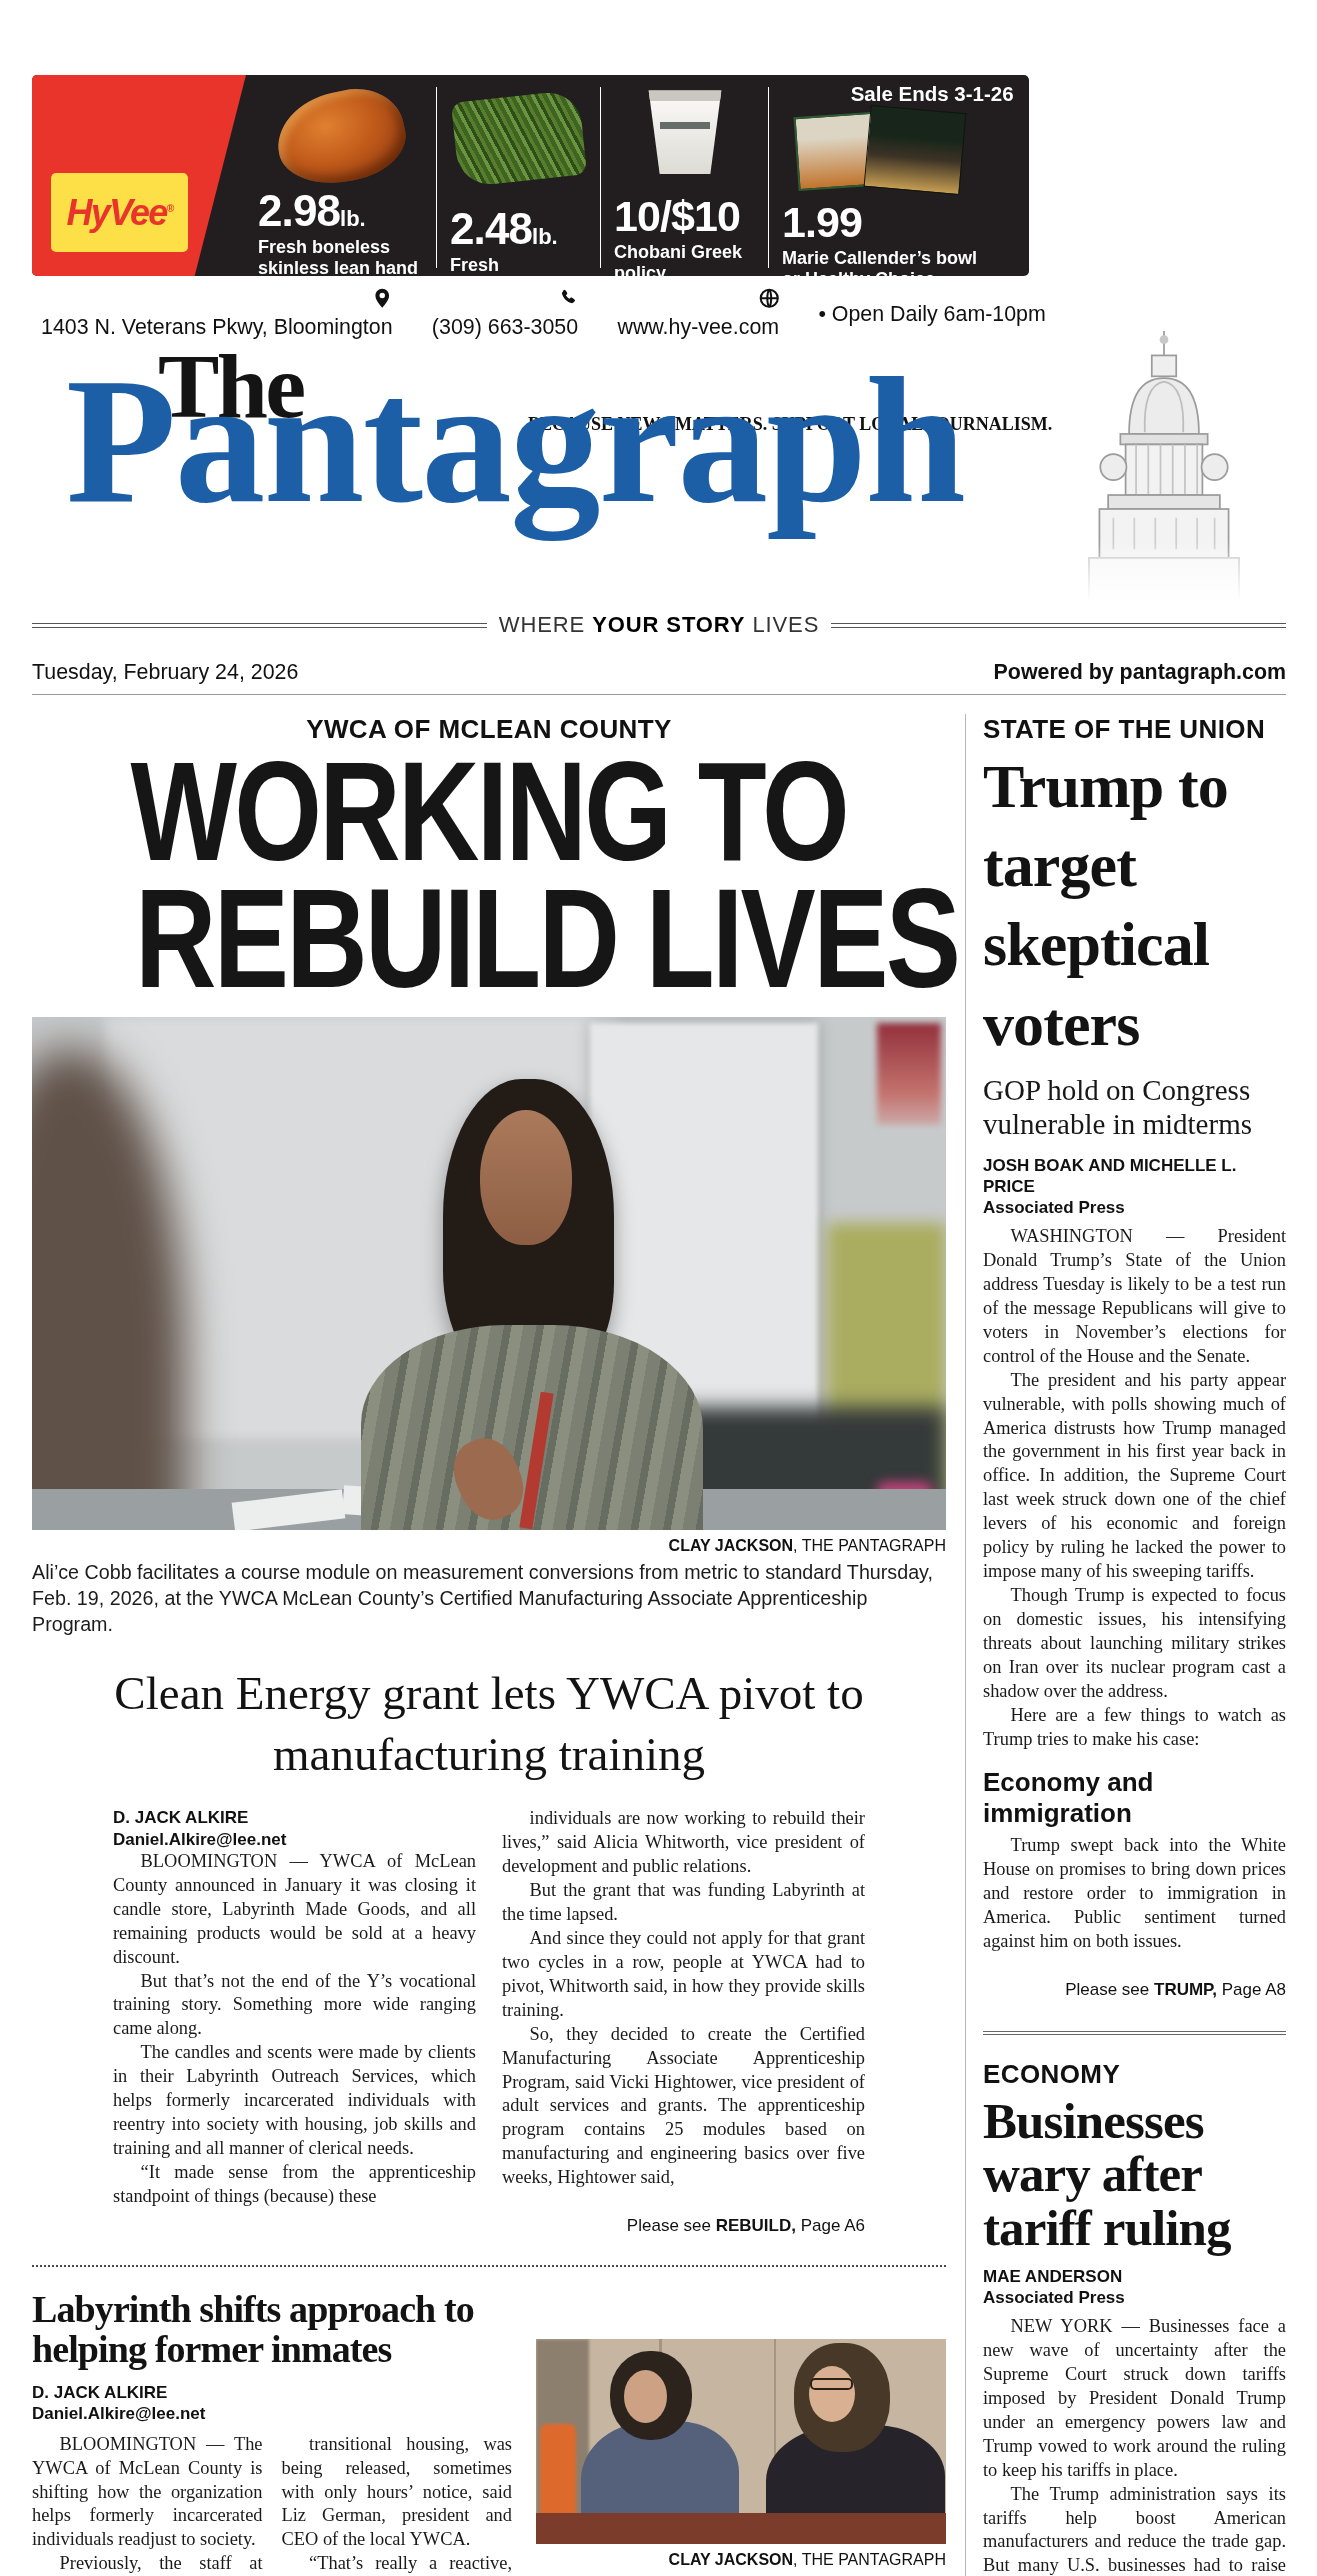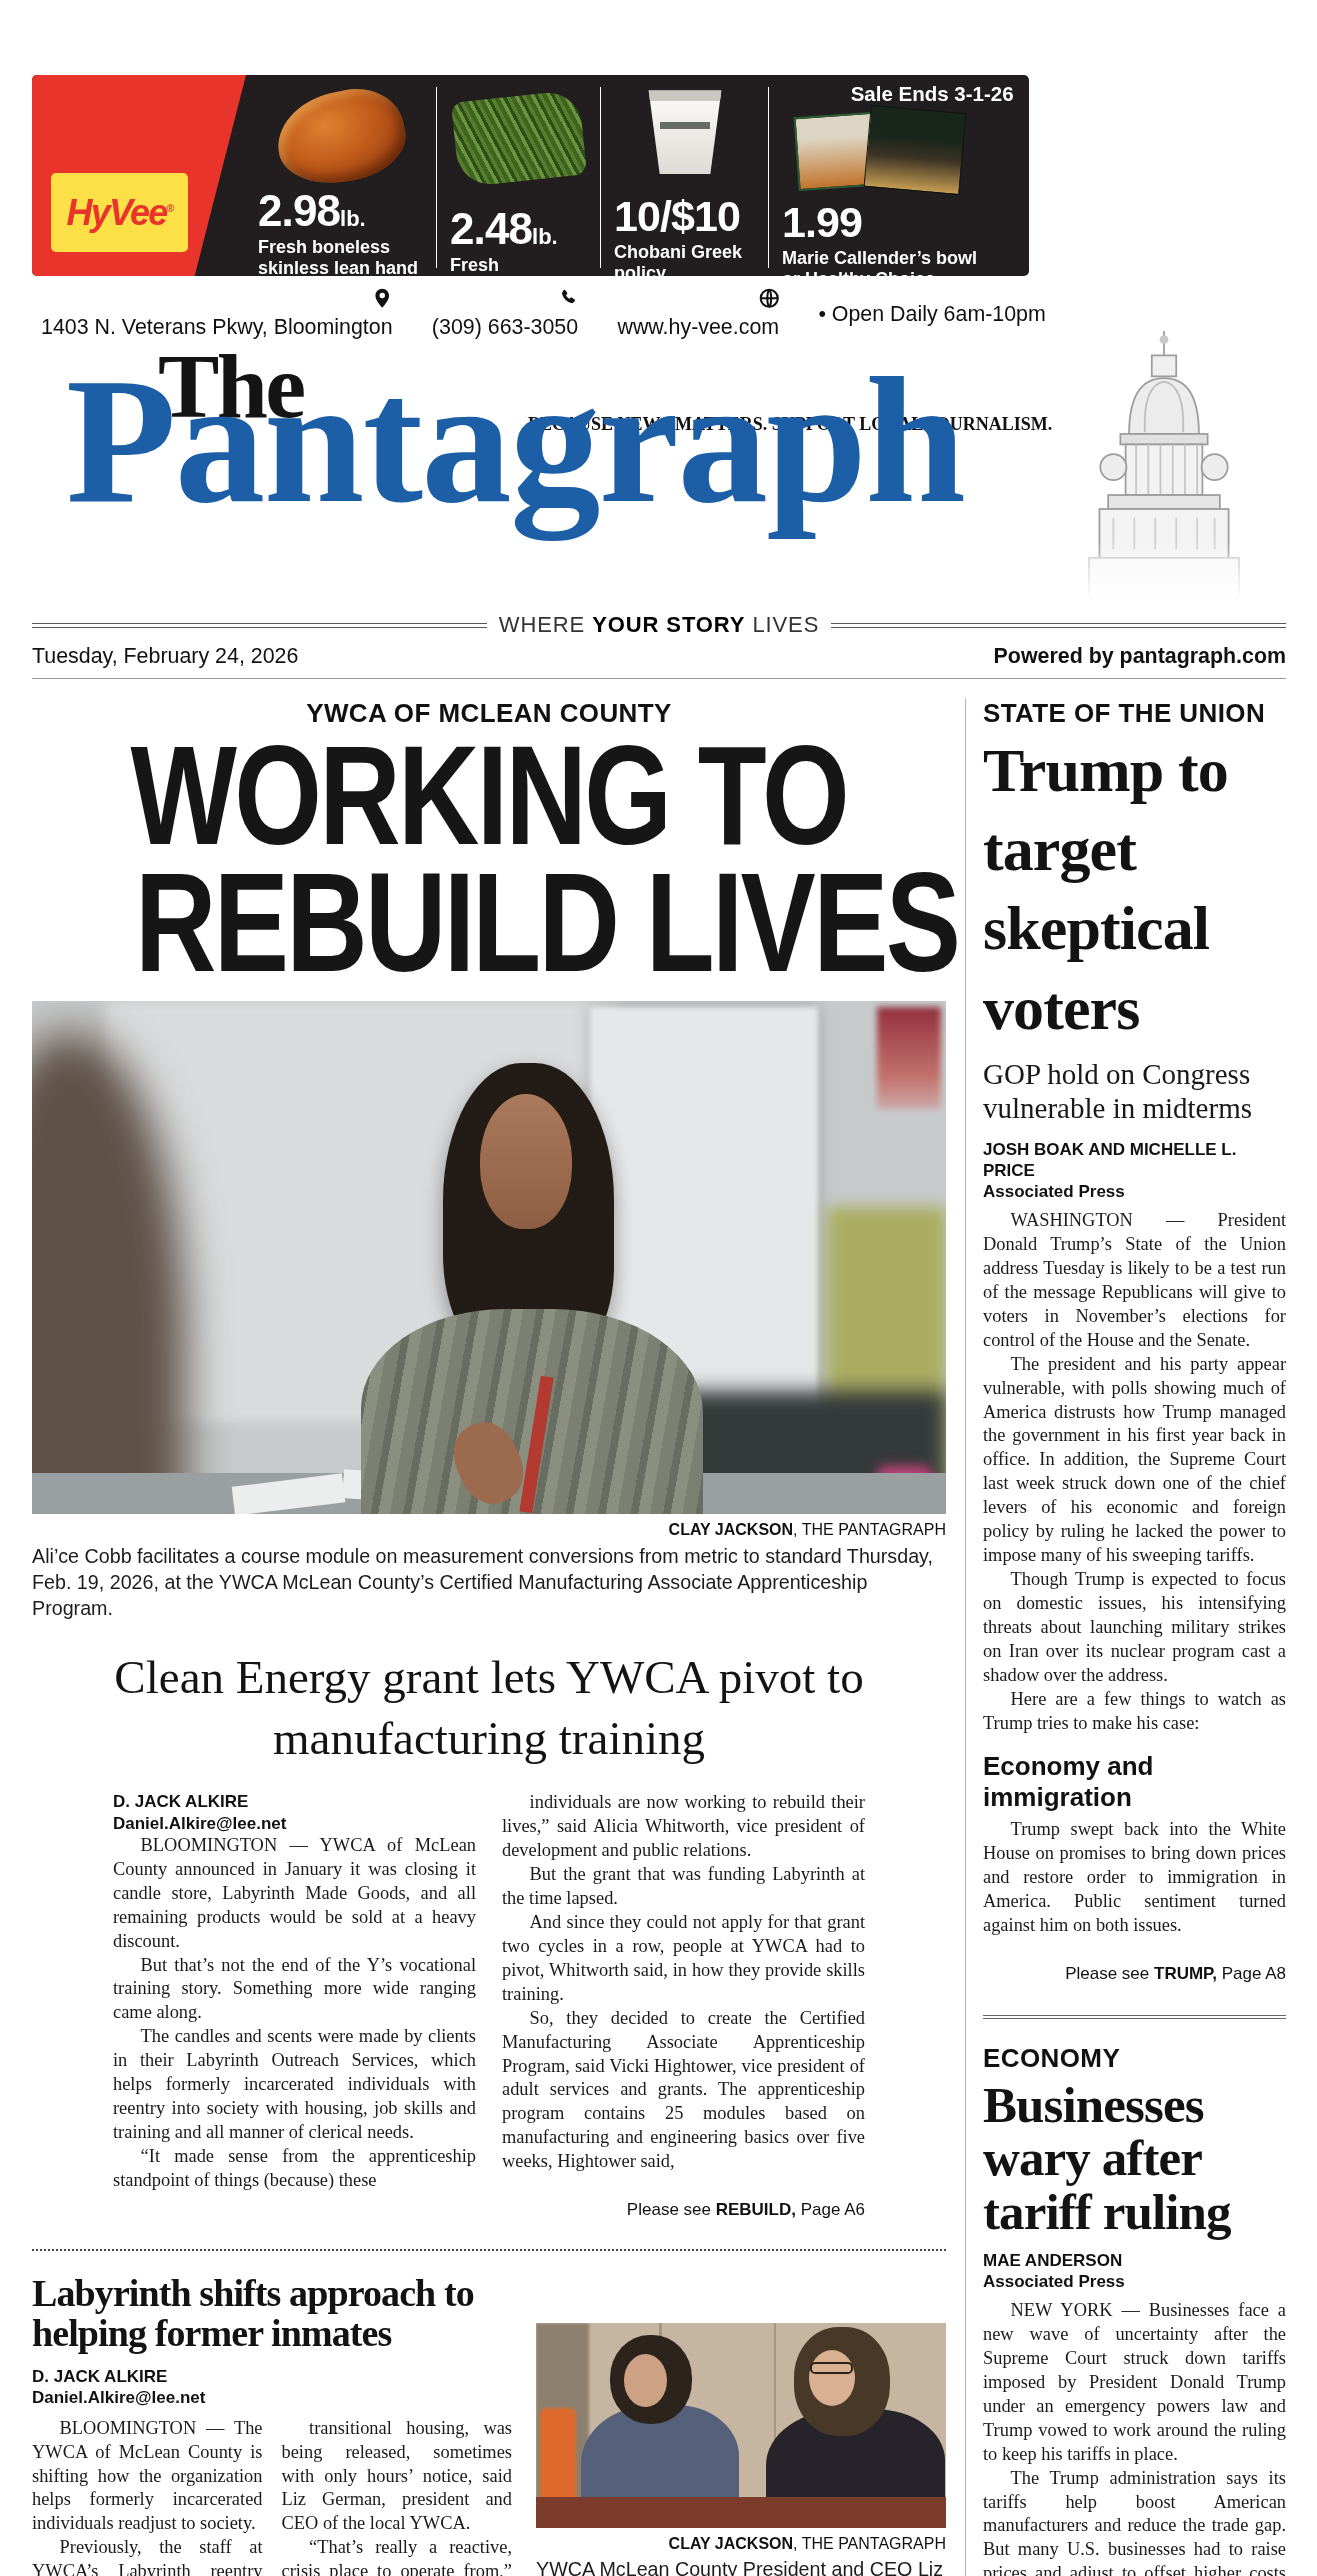--- a/index.html
+++ b/index.html
@@ -59,21 +59,21 @@
   .m-tagline { position:absolute; left:496px; top:70px; font-family:"Liberation Serif",serif; font-weight:bold; font-size:18px; }
   .m-name { position:absolute; left:34px; top:6.8px; font-family:"Liberation Serif",serif; font-weight:bold;
            font-size:181px; line-height:1; letter-spacing:-1.7px; color:#1d5fa7; }
   .m-dome { position:absolute; right:26px; top:-15.4px; width:192px; height:273px; overflow:hidden; }
   .m-dome .fade { position:absolute; left:0; bottom:0; width:100%; height:60px;
            background:linear-gradient(rgba(255,255,255,0),#fff); }
   .slogan { display:flex; align-items:center; gap:12px; margin-top:1.7px; }
   .slogan .dline { flex:1; height:4.3px; border-top:0.9px solid #555; border-bottom:0.9px solid #555; }
   .slogan .txt { font-size:22px; letter-spacing:0.9px; color:#333; white-space:nowrap; }
   .slogan .txt b { color:#000; }
-  .dateline { display:flex; justify-content:space-between; align-items:baseline; margin-top:6px;
+  .dateline { display:flex; justify-content:space-between; align-items:baseline; margin-top:22px;
            padding-bottom:8.5px; border-bottom:0.9px solid #999; font-size:21.4px; }
   .dateline .powered { font-weight:bold;padding-left:39px; }
 
   
   .main { display:flex; margin-top:19px; }
   .main-left { width:933px; flex:none; padding-right:19px; }
   .main-right { flex:1; border-left:0.9px solid #b5b5b5; padding-left:17px; }
 
   .kicker { font-weight:bold; font-size:26px; letter-spacing:0.4px; }
   .kicker.center { text-align:center; }

